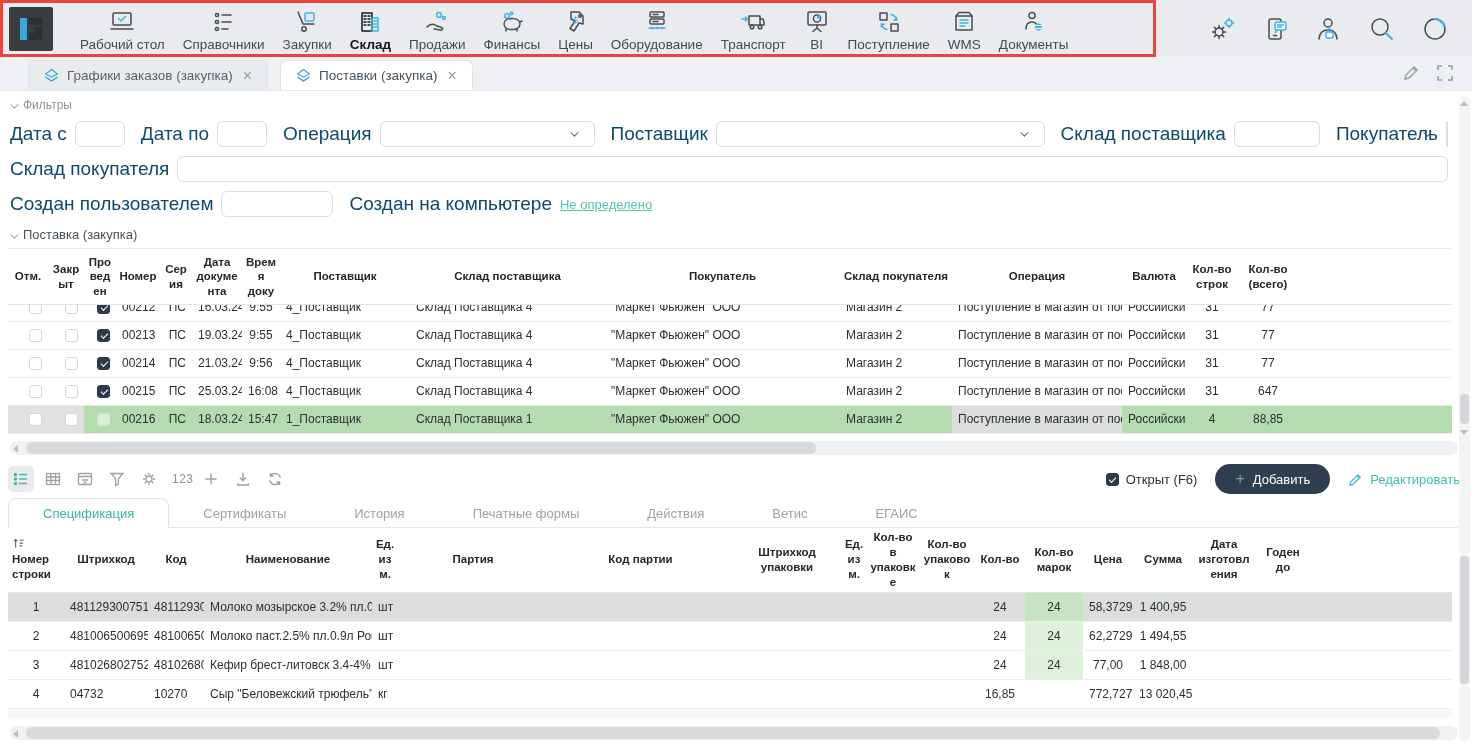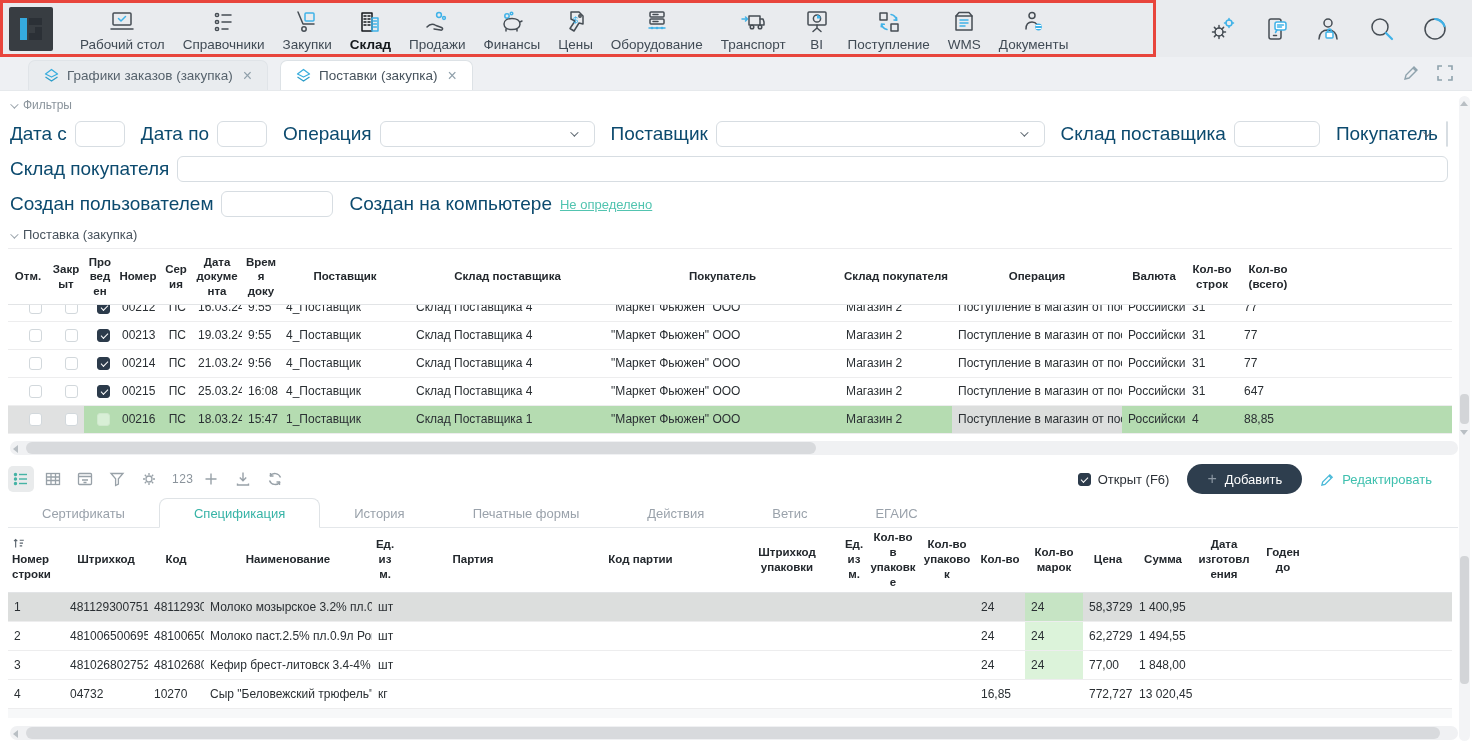--- a/index.html
+++ b/index.html
@@ -44,21 +44,21 @@
   
   .section-label{margin:10px 0 6px 2px;font-size:13px;color:#47525c}
 
   
   table{border-collapse:collapse;table-layout:fixed;width:1444px}
   .orders th{font-size:11.5px;font-weight:700;color:#23282d;text-align:center;vertical-align:middle;
              padding:2px 3px;overflow-wrap:anywhere;line-height:1.25}
   .orders thead tr{height:56px;border-top:1px solid #ececee;border-bottom:1px solid #e2e4e6}
   .orders td{font-size:12px;color:#2a2f33;padding:2px 6px;white-space:nowrap;overflow:hidden}
   .orders tbody tr{height:28px;border-bottom:1px solid #ededee;cursor:pointer}
-  td.num,th.num{text-align:left}
+  td.num,th.num{text-align:center}
   td.ctr{text-align:right}
   .obody-clip{height:130px;overflow:hidden}
   .obody-clip table{margin-top:-12px}
   .cb{display:inline-block;width:13px;height:13px;border:1px solid #d2d8dc;border-radius:3px;background:#fff;vertical-align:middle;position:relative;cursor:pointer}
   .cb-on{background:#2c3b4b;border-color:#2c3b4b}
   .cb-on::after{content:"";position:absolute;left:2.5px;top:3px;width:6px;height:3px;border-left:1.6px solid #fff;border-bottom:1.6px solid #fff;transform:rotate(-45deg)}
   .cb-green{background:#d8efd6;border-color:#cfe8cd}
   tr.sel-row td{background:#b5dcb1}
   tr.sel-row td.gcell{background:#e0e1e1}
   tr.sel-row td.opcell{background:#dcdedd}
@@ -67,21 +67,21 @@
   .hscroll{position:relative;height:14px;background:#f0f1f3;border-radius:7px;margin:6px 14px 6px 2px}
   .hthumb{position:absolute;top:1px;height:12px;background:#d8dadd;border-radius:6px;cursor:pointer}
   .tri{width:0;height:0;position:absolute;cursor:pointer}
   .tri-l{left:3px;top:4px;border-top:4px solid transparent;border-bottom:4px solid transparent;border-right:5px solid #b9bfc4}
   .vrail{position:absolute;right:2px;top:96px;height:645px;width:11px;background:#f3f4f6;border-radius:6px;z-index:8}
   .vthumb{position:absolute;right:3px;width:9px;background:#d3d5d8;border-radius:4px;z-index:9;cursor:pointer}
   .tri-u{border-left:4px solid transparent;border-right:4px solid transparent;border-bottom:5px solid #b9bfc4}
   .tri-d{border-left:4px solid transparent;border-right:4px solid transparent;border-top:5px solid #b9bfc4}
 
   
-  .ltb{display:flex;align-items:center;height:36px;padding-right:40px}
+  .ltb{display:flex;align-items:center;height:36px;padding-right:12px}
   .ltb .ti{display:flex;align-items:center;justify-content:center;width:26px;height:26px;margin-right:6px;cursor:pointer;color:#98a1a8}
   .ti.on{background:#e9ebec;border-radius:5px}
   .n123{font-size:12px;color:#8b949c;letter-spacing:.5px;margin:0 4px}
   .ltb-right{margin-left:auto;display:flex;align-items:center;gap:18px}
   .open-cb{display:flex;align-items:center;gap:7px;font-size:13px;color:#2b3036;cursor:pointer}
   .btn-add{display:flex;align-items:center;gap:8px;background:#2e3e4e;color:#fff;font-size:13px;border:none;border-radius:16px;height:30px;padding:0 20px;cursor:pointer}
   .btn-add .plus{color:#8b97a3;font-size:16px}
   .edit-link{display:flex;align-items:center;gap:7px;font-size:13px;color:#3fc0ae;cursor:pointer}
 
   
@@ -576,25 +576,25 @@
         <div class="edit-link">
           <svg width="15" height="15" viewBox="0 0 16 16" fill="none" stroke="#49b9d8" stroke-width="1.4">
             <path d="M2 14l.8-3.3L10.5 3l2.5 2.5-7.7 7.7zM9.5 4l2.5 2.5"></path>
           </svg>
           <span>Редактировать</span>
         </div>
       </div>
     </div>
 
     <div class="dtabs">
+      <div class="dtab active">
+          <span>Спецификация</span>
+        </div>
       <div class="dtab">
           <span>Сертификаты</span>
-        </div>
-      <div class="dtab active">
-          <span>Спецификация</span>
         </div>
       <div class="dtab">
           <span>История</span>
         </div>
       <div class="dtab">
           <span>Печатные формы</span>
         </div>
       <div class="dtab">
           <span>Действия</span>
         </div>

